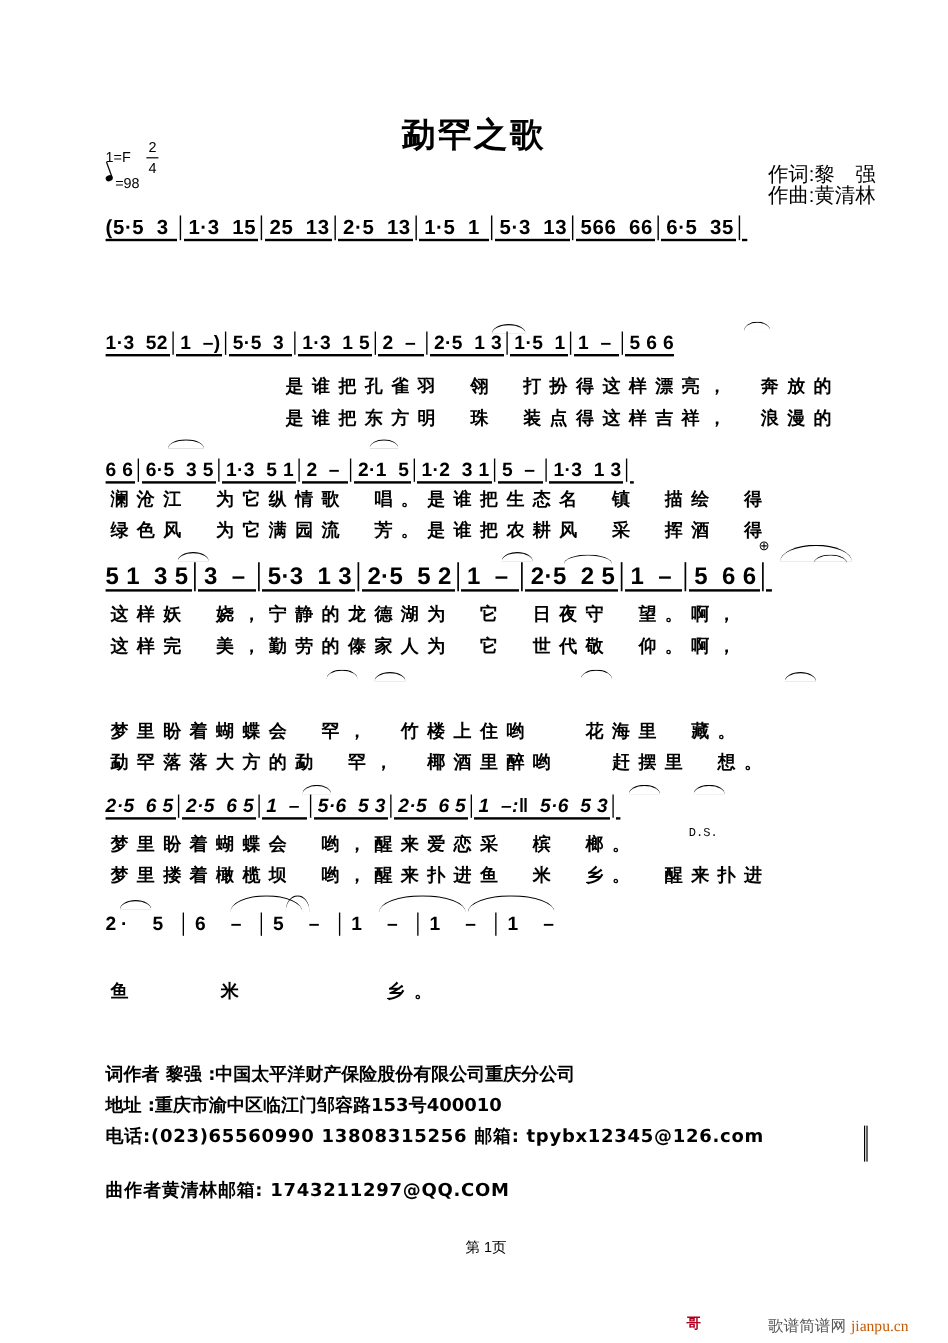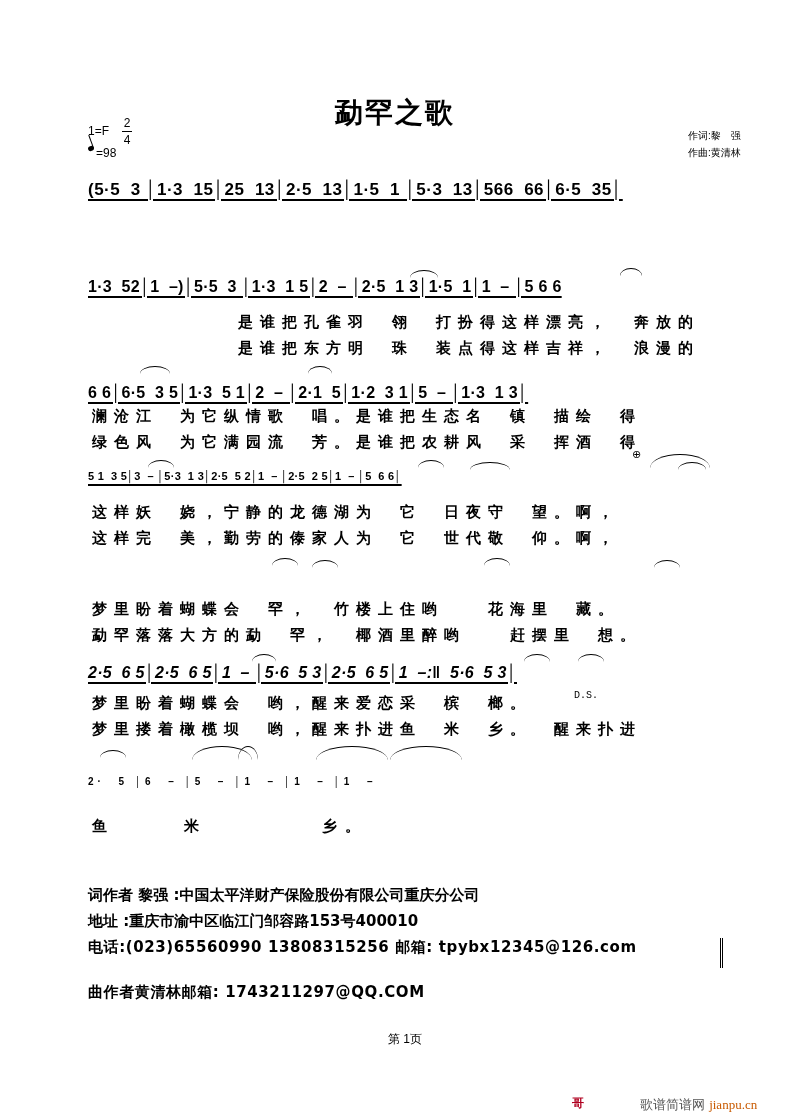--- a/index.html
+++ b/index.html
@@ -7,21 +7,21 @@
   body { position: relative; font-family: "DejaVu Sans", sans-serif; color: #000; }
 
   .title { position: absolute; left: 0; width: 790px; top: 94px; text-align: center;
     font-family: "DejaVu Serif", serif; font-size: 28px; font-weight: bold; letter-spacing: 2px; }
   .key { position: absolute; left: 88px; top: 124px; font-size: 12px; font-family: "Liberation Sans", sans-serif; }
   .timesig { position: absolute; left: 122px; top: 116px; font-size: 12px; text-align: center; line-height: 14px; font-family: "Liberation Sans", sans-serif; }
   .timesig .line { display:block; width: 10px; border-top: 1px solid #000; margin: 1px auto; }
   .tempo { position: absolute; left: 88px; top: 146px; font-size: 12px; font-family: "Liberation Sans", sans-serif; display:flex; align-items:flex-start; }
   .tempo .note-head { display:inline-block; width: 6px; height: 5px; background:#000; border-radius:50%; transform: rotate(-20deg); margin-right:2px; position:relative; }
   .tempo .note-stem { position:absolute; left:5px; bottom:2px; width:1.4px; height:14px; background:#000; }
-  .credits { position: absolute; left: 640px; top: 127px; font-size: 10px; line-height: 17px; font-family: "Liberation Sans", sans-serif; margin-left: 48px; }
+  .credits { position: absolute; left: 640px; top: 137px; font-size: 17px; line-height: 17px; font-family: "Liberation Sans", sans-serif; }
 
   .row { position: absolute; left: 88px; height: 40px; width: 660px; }
   .notes { position: absolute; font-family: "Liberation Sans", sans-serif; font-weight: bold; font-size: 17px; white-space: pre; }
   .ul1 { text-decoration: underline; text-decoration-thickness: 1.5px; text-underline-offset: 4px; }
 
   .lyric { position: absolute; font-family: "DejaVu Sans", sans-serif; font-size: 15px; font-weight: bold; letter-spacing: 7px; white-space: pre; }
 
   .slur { position: absolute; border-top: 1.2px solid #000; border-radius: 50% 50% 0 0 / 100% 100% 0 0; height: 8px; }
 
   .footer-info { position: absolute; left: 88px; font-size: 15px; font-weight: bold; font-family: "DejaVu Sans Mono", monospace; white-space: pre; }
@@ -74,21 +74,21 @@
 <div class="lyric" style="left:92px; top:407px;">澜沧江　为它纵情歌　唱。是谁把生态名　镇　描绘　得</div>
 <div class="lyric" style="left:92px; top:433px;">绿色风　为它满园流　芳。是谁把农耕风　采　挥酒　得</div>
 
 <div class="row" style="top:468px;">
   <div class="slur" style="left:60px; top:-8px; width:26px;"></div>
   <div class="slur" style="left:330px; top:-8px; width:26px;"></div>
   <div class="slur" style="left:382px; top:-6px; width:40px;"></div>
   <div class="slur" style="left:562px; top:-14px; width:60px; height:14px;"></div>
   <div class="slur" style="left:590px; top:-6px; width:28px;"></div>
   <div class="coda" style="left:544px; top:-20px;">⊕</div>
-  <div class="notes ul1" style="left:0; top:2px; font-size:11px; letter-spacing:0.3px;">5 1  3 5│3  – │5·3  1 3│2·5  5 2│1  – │2·5  2 5│1  – │5  6 6│</div>
+  <div class="notes ul1" style="left:0; top:2px; font-size:20px; letter-spacing:0.3px;">5 1  3 5│3  – │5·3  1 3│2·5  5 2│1  – │2·5  2 5│1  – │5  6 6│</div>
 </div>
 <div class="lyric" style="left:92px; top:503px;">这样妖　娆，宁静的龙德湖为　它　日夜守　望。啊，</div>
 <div class="lyric" style="left:92px; top:529px;">这样完　美，勤劳的傣家人为　它　世代敬　仰。啊，</div>
 
 <div class="row" style="top:566px;">
   <div class="slur" style="left:184px; top:-8px; width:26px;"></div>
   <div class="slur" style="left:224px; top:-6px; width:26px;"></div>
   <div class="slur" style="left:396px; top:-8px; width:26px;"></div>
   <div class="slur" style="left:566px; top:-6px; width:26px;"></div>
 </div>
@@ -104,21 +104,21 @@
 </div>
 <div class="lyric" style="left:92px; top:694px;">梦里盼着蝴蝶会　哟，醒来爱恋采　槟　榔。</div>
 <div class="lyric" style="left:92px; top:720px;">梦里搂着橄榄坝　哟，醒来扑进鱼　米　乡。　醒来扑进</div>
 
 <div class="row" style="top:760px;">
   <div class="slur" style="left:12px; top:-10px; width:26px;"></div>
   <div class="slur" style="left:104px; top:-14px; width:60px; height:14px;"></div>
   <div class="slur" style="left:150px; top:-14px; width:20px; height:14px;"></div>
   <div class="slur" style="left:228px; top:-14px; width:72px; height:14px;"></div>
   <div class="slur" style="left:302px; top:-14px; width:72px; height:14px;"></div>
-  <div class="notes" style="left:0; top:16px; font-size:10px; letter-spacing:4px;">2·  5 │6  – │5  – │1  – │1  – │1  –</div>
+  <div class="notes" style="left:0; top:2px; font-size:16px; letter-spacing:4px;">2·  5 │6  – │5  – │1  – │1  – │1  –</div>
 </div>
 <div class="lyric" style="left:92px; top:817px; letter-spacing:8px;">鱼　　　米　　　　　乡。</div>
 
 <div class="footer-info" style="top:886px; font-family:'DejaVu Sans', sans-serif;">词作者 黎强 :中国太平洋财产保险股份有限公司重庆分公司</div>
 <div class="footer-info" style="top:912px; font-family:'DejaVu Sans', sans-serif;">地址 :重庆市渝中区临江门邹容路153号400010</div>
 <div class="footer-info" style="top:938px; font-family:'DejaVu Sans', sans-serif; letter-spacing:0.6px;">电话:(023)65560990 13808315256 邮箱: tpybx12345@126.com</div>
 <div class="dbl-bar" style="left:720px; top:938px;"></div>
 <div class="footer-info" style="top:983px; font-family:'DejaVu Sans', sans-serif; letter-spacing:0.6px;">曲作者黄清林邮箱: 1743211297@QQ.COM</div>
 
 <div class="page-num">第 1页</div>

